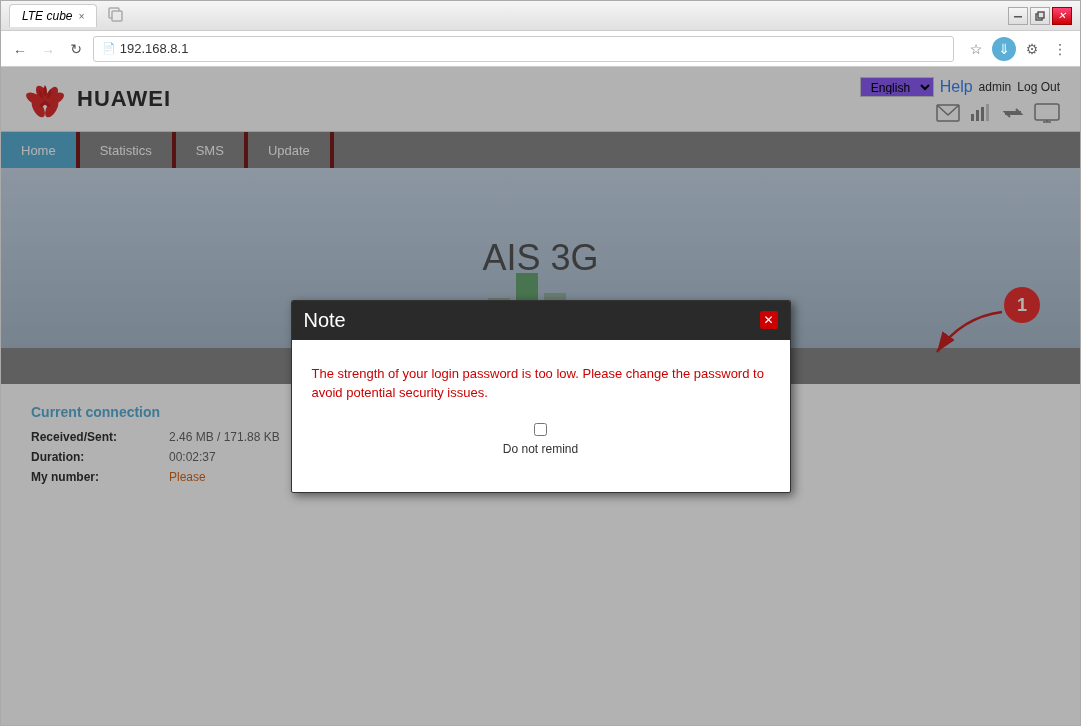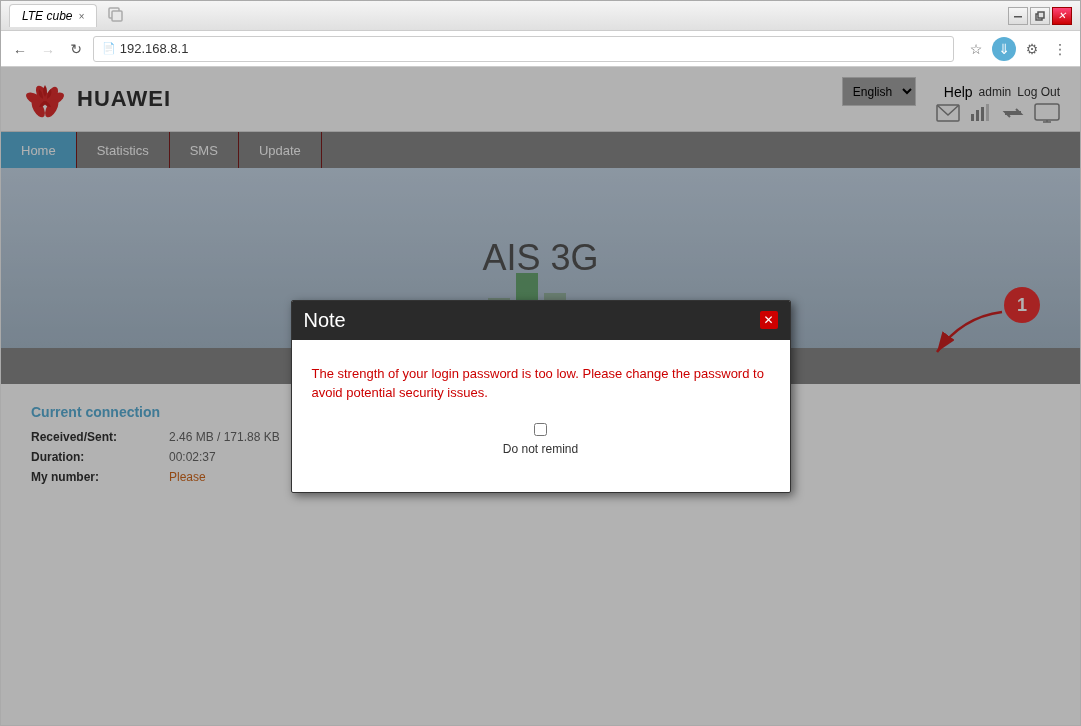--- a/index.html
+++ b/index.html
@@ -24,25 +24,25 @@
     .browser-icon { width: 24px; height: 24px; display: flex; align-items: center; justify-content: center; color: #666; font-size: 14px; cursor: pointer; border-radius: 3px; }
 
     
     .page { flex: 1; background: #fff; overflow: hidden; position: relative; }
 
     
     .hw-header { background: #fff; height: 65px; display: flex; align-items: center; padding: 0 20px; border-bottom: 1px solid #ddd; position: relative; }
     .hw-logo { display: flex; align-items: center; gap: 8px; }
     .hw-logo-icon { width: 48px; height: 40px; }
     .hw-logo-text { font-size: 22px; font-weight: bold; color: #333; letter-spacing: 1px; }
-    .lang-select { border: 1px solid #ccc; background: #a3a3a3; padding: 2px 6px; font-size: 12px; height: 29px; }
+    .lang-select { border: 1px solid #ccc; background: #8b5cf6; padding: 2px 6px; font-size: 12px; height: 20px; }
 
     
     .hw-nav { background: #888; height: 36px; display: flex; align-items: stretch; }
-    .nav-item { padding: 8px 20px; display: flex; align-items: center; color: #fff; font-size: 13px; cursor: pointer; border-right: 1px solid #7f1d1d; }
+    .nav-item { padding: 8px 20px; display: flex; align-items: center; color: #fff; font-size: 13px; cursor: pointer; border-right: 4px solid #7f1d1d; }
     .nav-item.active { background: #5bafd6; color: #fff; }
 
     
     .hero { background: linear-gradient(to bottom, #c8d8e8, #aabccc); height: 180px; display: flex; align-items: center; justify-content: center; position: relative; overflow: hidden; }
     .hero-title { font-size: 36px; color: #555; font-weight: normal; z-index: 1; }
     .hero-bars { position: absolute; bottom: 0; left: 50%; transform: translateX(-50%); display: flex; align-items: flex-end; gap: 6px; opacity: 0.7; }
     .hero-bar { width: 22px; background: #8aab8a; }
     .hero-bar.green { background: #4a9a4a; }
 
     
@@ -148,21 +148,21 @@
           <path d="M30 28 Q28 22 22 22 Q24 28 30 28Z" fill="#cc2222"></path>
           <path d="M18 28 Q20 22 26 22 Q24 28 18 28Z" fill="#cc2222"></path>
         </svg>
         <span class="hw-logo-text">HUAWEI</span>
       </div>
 
       <div class="hw-header-top-right">
         <select class="lang-select">
           <option>English</option>
         </select>
-        <span style="font-size:14px;color:#000000;cursor:pointer;margin-left:22px;">Help</span>
+        <span style="font-size:16px;color:#3b82f6;cursor:pointer;">Help</span>
         <span style="font-size:12px;color:#333;">admin</span>
         <span style="font-size:12px;color:#333;cursor:pointer;">Log Out</span>
       </div>
 
       <div class="hw-header-bottom-right">
 
         <svg width="24" height="20" viewBox="0 0 24 20" style="cursor:pointer;">
           <rect x="1" y="2" width="22" height="16" rx="1" stroke="#888" stroke-width="1.5" fill="none"></rect>
           <polyline points="1,2 12,12 23,2" stroke="#888" stroke-width="1.5" fill="none"></polyline>
         </svg>

